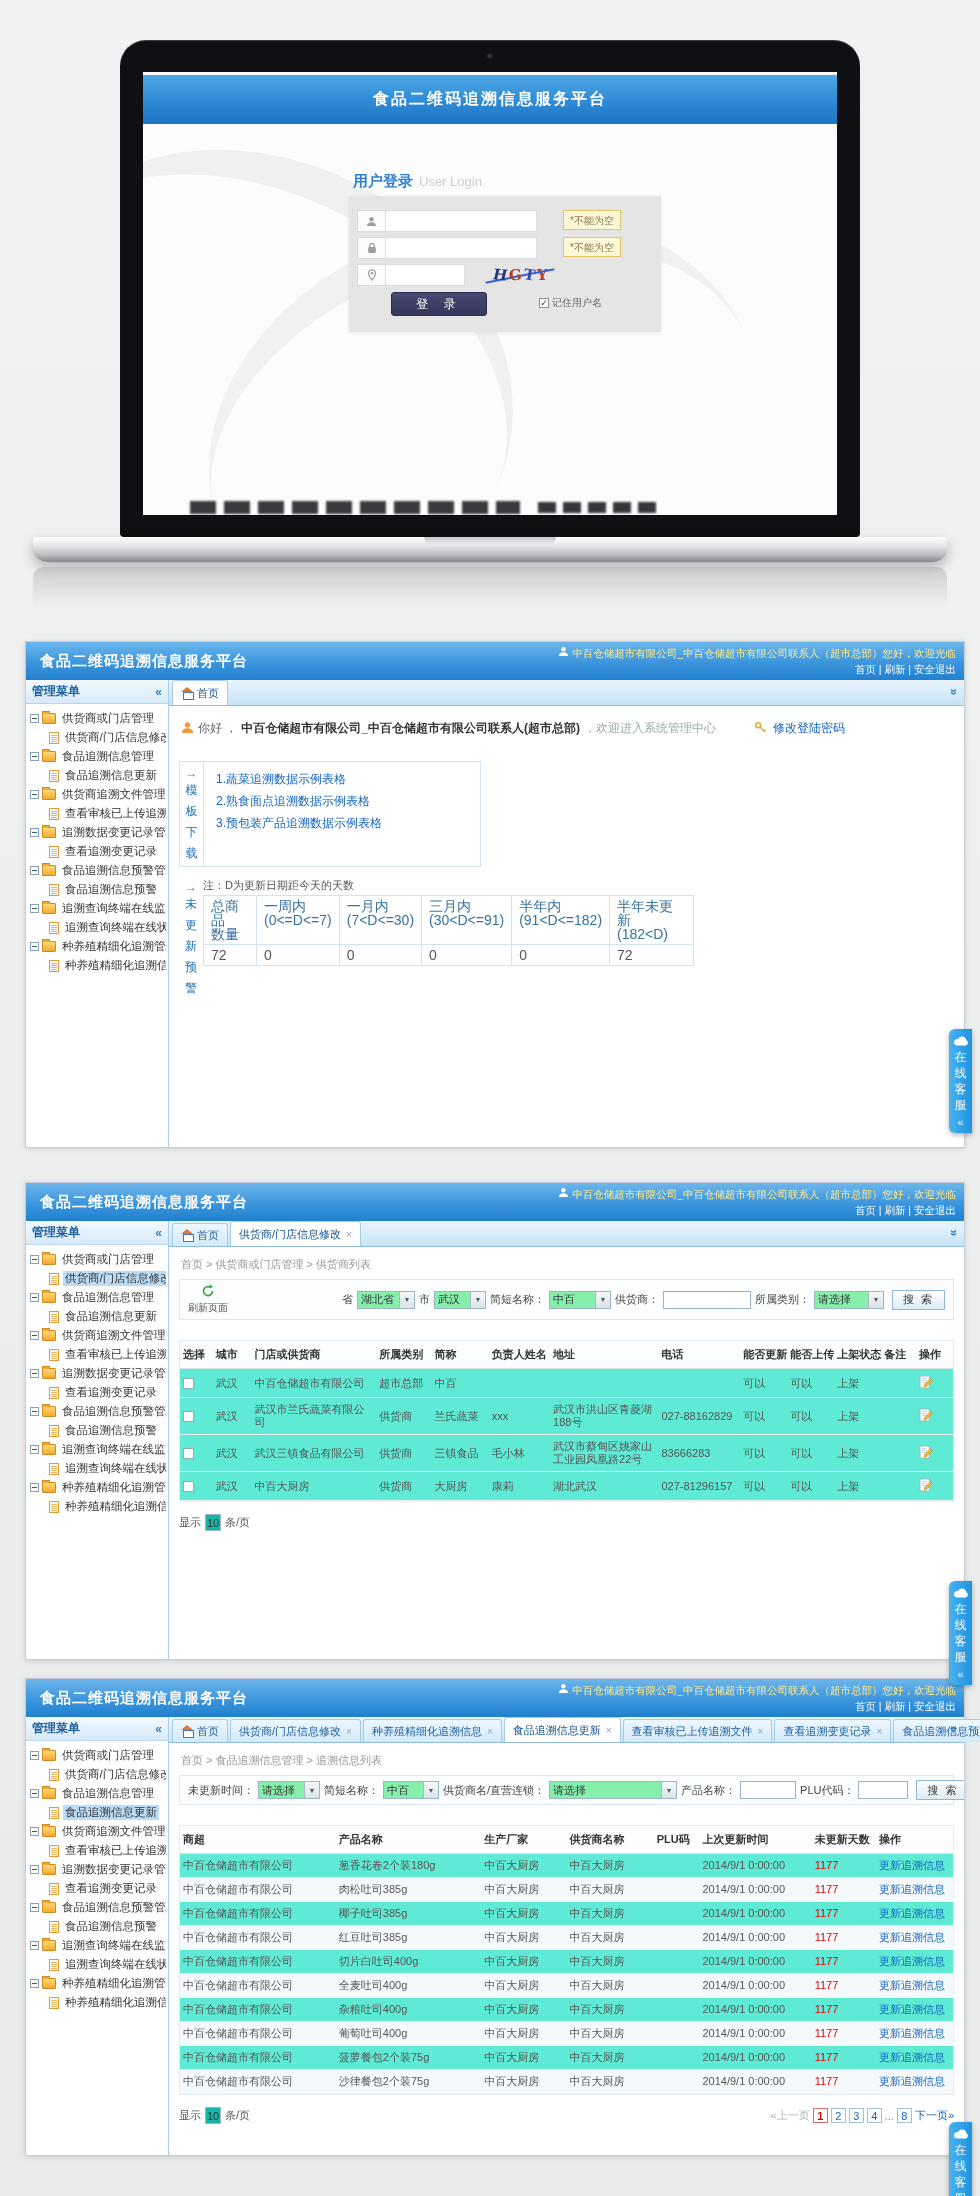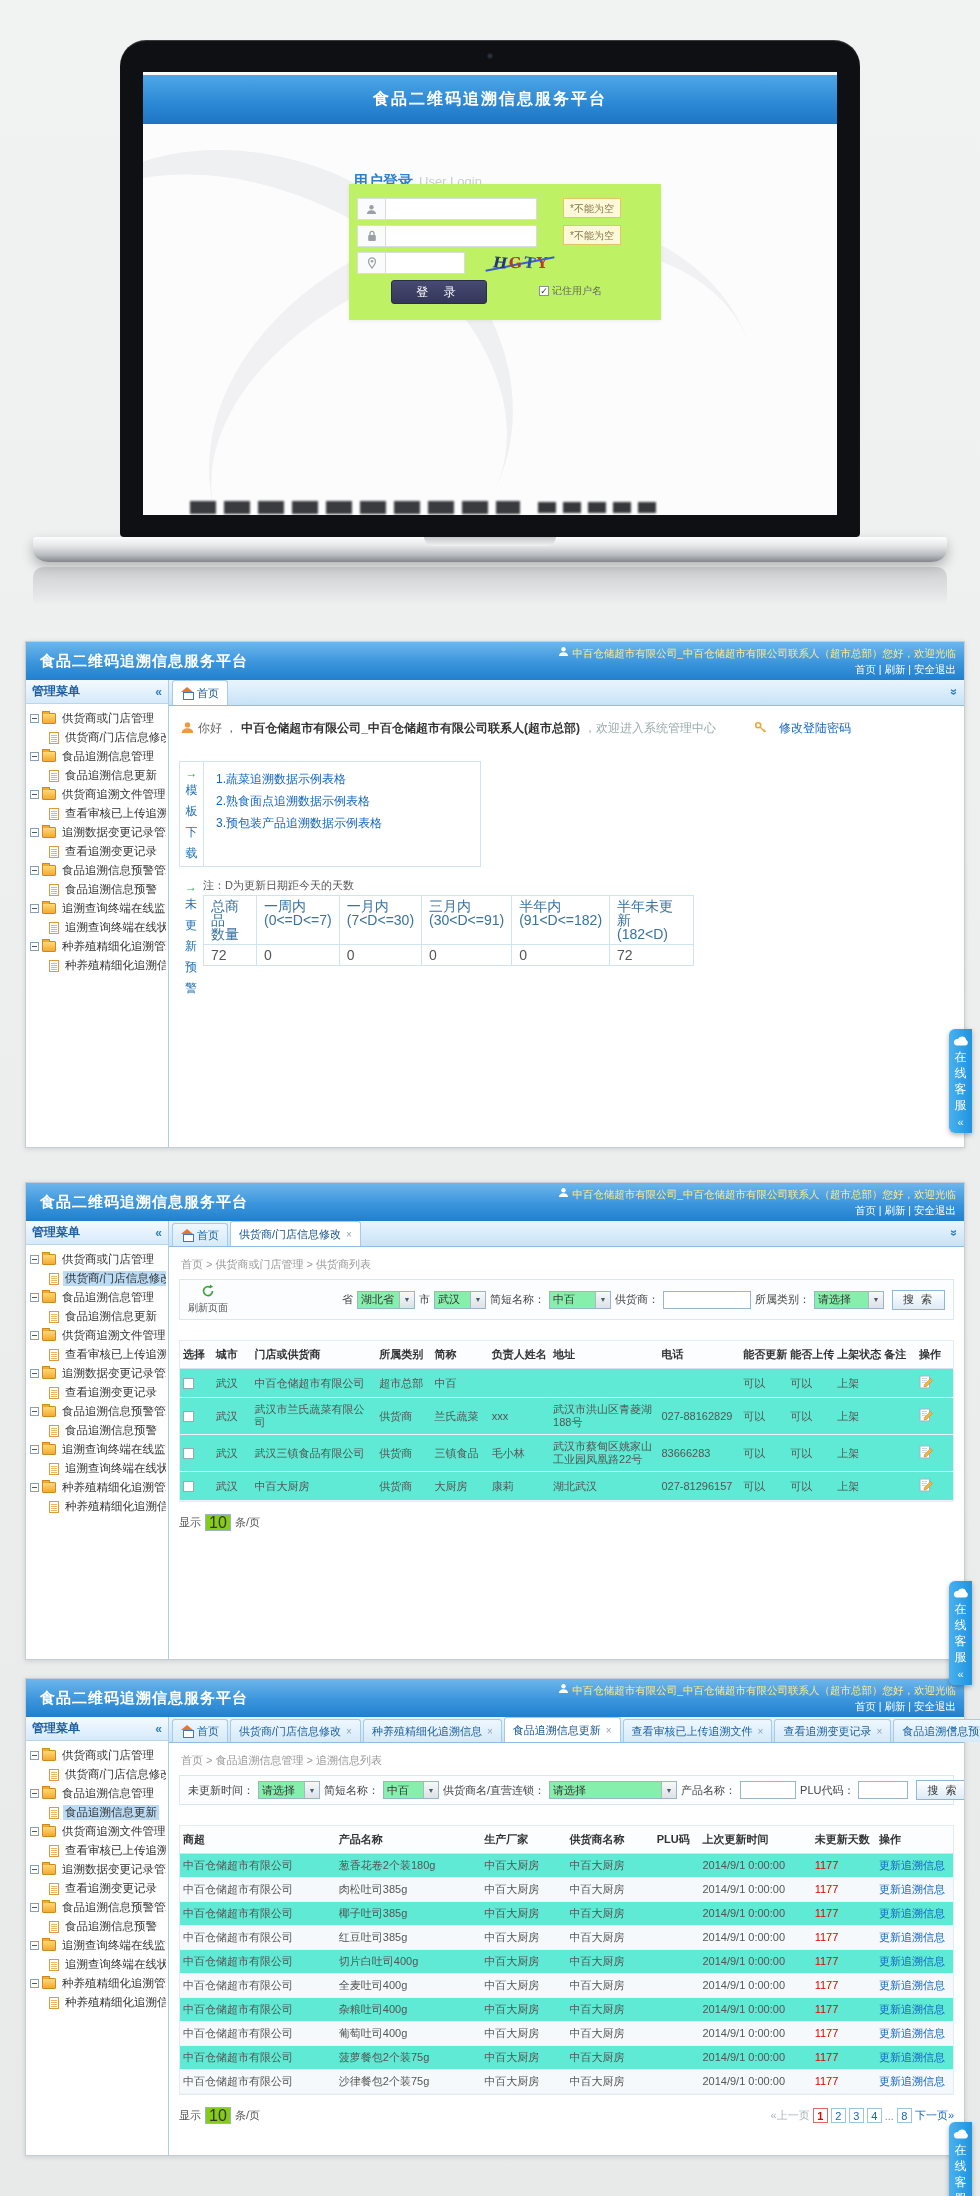--- a/index.html
+++ b/index.html
@@ -11,21 +11,21 @@
 .webcam{position:absolute;left:50%;top:13px;width:6px;height:6px;margin-left:-3px;border-radius:50%;background:#2b3340;box-shadow:inset 0 0 2px #000}
 .screen{position:absolute;left:23px;top:32px;width:694px;height:443px;background:#fcfcfd;overflow:hidden}
 .sw{position:absolute;border-radius:50%;border-top:34px solid rgba(226,228,231,.5)}
 .sw1{left:-140px;top:90px;width:520px;height:420px;transform:rotate(28deg)}
 .sw2{left:60px;top:150px;width:560px;height:420px;transform:rotate(-18deg);border-top-color:rgba(233,234,236,.6)}
 .scr-head{position:absolute;left:0;top:3px;width:100%;height:49px;background:linear-gradient(180deg,#4fa7e7 0%,#2d8ad5 55%,#1e75c4 100%);display:flex;align-items:center;justify-content:center}
 .scr-title{color:#fff;font-size:16px;font-weight:bold;letter-spacing:2px}
 .login-head{position:absolute;left:210px;top:100px;white-space:nowrap}
 .lh-cn{color:#2f7fd0;font-weight:bold;font-size:15px}
 .lh-en{color:#c9cdd2;font-size:13px;margin-left:6px}
-.login-panel{position:absolute;left:206px;top:112px;width:312px;height:136px;background:#bef264;box-shadow:0 1px 4px rgba(0,0,0,.07)}
+.login-panel{position:absolute;left:206px;top:124px;width:312px;height:136px;background:#e5e5e5;box-shadow:0 1px 4px rgba(0,0,0,.07)}
 .lrow{position:absolute;left:8px;display:flex;align-items:center}
 .lr1{top:14px}.lr2{top:41px}.lr3{top:68px}
 .icon-box{width:28px;height:22px;border:1px solid #dadcde;border-right:none;background:#fafbfb;display:flex;align-items:center;justify-content:center}
 .lg-input{width:152px;height:22px;border:1px solid #dadcde;background:#fff}
 .lg-input.small{width:80px}
 .tip{position:absolute;left:206px;top:0;height:20px;background:#fdf8d7;border:1px solid #e2c665;color:#85764a;font-size:10px;padding:3px 6px;white-space:nowrap}
 .captcha{position:absolute;left:128px;top:-2px;width:70px;height:26px;display:flex;align-items:center;justify-content:center;gap:2px}
 .cap-ch{font-family:"DejaVu Serif",serif;font-weight:bold;font-size:15px}
 .cap-ch:nth-child(1){transform:rotate(-7deg)}
 .cap-ch:nth-child(2){transform:rotate(5deg) skewX(-8deg)}
@@ -72,21 +72,21 @@
 .tab-close{margin-left:5px;color:#8fa4b2;font-size:10px}
 .home{width:12px;height:11px;position:relative;margin-right:4px;flex:none}
 .home::after{content:"";position:absolute;left:0;top:-1px;border-left:6px solid transparent;border-right:6px solid transparent;border-bottom:5px solid #e8762a}
 .home::before{content:"";position:absolute;left:1.5px;top:4px;width:9px;height:6px;background:#fff;border:1px solid #3a78c2}
 .content{flex:1;padding:9px 10px;font-size:12px;color:#555;position:relative;overflow:hidden}
 
 
 .greet{display:flex;align-items:center;gap:4px;margin:5px 0 0 2px;color:#666;white-space:nowrap}
 .greet b{color:#333}
 .greet .suffix{color:#9aa}
-.pwd-link{margin-left:34px;display:flex;align-items:center;gap:12px;color:#1565c0;cursor:pointer}
+.pwd-link{margin-left:34px;display:flex;align-items:center;gap:6px;color:#1565c0;cursor:pointer}
 .tpl-box{margin-top:24px;width:302px;min-height:106px;border:1px solid #cfe3f1;display:flex;background:#fff}
 .stripv{width:24px;display:flex;flex-direction:column;align-items:center;padding-top:4px;flex:none}
 .tpl-box .stripv{border-right:1px solid #cfe3f1}
 .g-arrow{color:#2faa46;font-weight:bold;font-size:12px;line-height:14px}
 .vchar{font-size:12px;color:#2470b3;line-height:21px}
 .tpl-links{padding:9px 0 6px 12px;display:flex;flex-direction:column;gap:5px}
 .tpl-links span{color:#1565c0;font-size:12px;cursor:pointer;white-space:nowrap}
 .warn-area{display:flex;margin-top:9px}
 .warn-main{padding-top:2px}
 .note{font-size:11px;color:#555;margin-bottom:2px}
@@ -110,21 +110,21 @@
 .gtable{display:table;width:100%;table-layout:fixed;border:1px solid #e3ecf2;background:#5eead4}
 .g-tr{display:table-row}
 .g-tr.alt .g-td{background:#f6f9fb}
 .g-th{display:table-cell;font-weight:bold;color:#333;font-size:11px;padding:6px 3px;border-bottom:1px solid #d5e2ec;white-space:nowrap;overflow:hidden;background:#fbfdfe}
 .g-td{display:table-cell;font-size:11px;color:#555;padding:5px 3px;border-bottom:1px solid #eef3f7;vertical-align:middle;overflow:hidden;line-height:13px}
 .g-td.red{color:#e60000}
 .g-td.link{color:#1565c0;cursor:pointer}
 .cbx{display:inline-block;width:11px;height:11px;border:1px solid #98a8b4;background:#fff;vertical-align:middle}
 .edit-ic{display:inline-block;width:15px;height:15px;cursor:pointer}
 .psize{display:flex;align-items:center;gap:4px;font-size:11px;color:#555;margin-top:12px}
-.ps-input{width:26px;height:17px;border:1px solid #9ab4c8;background:#84cc16;display:flex;align-items:center;justify-content:center;font-size:16px;color:#333}
+.ps-input{width:16px;height:17px;border:1px solid #9ab4c8;background:#14b8a6;display:flex;align-items:center;justify-content:center;font-size:11px;color:#333}
 .pager{margin-left:auto;display:flex;align-items:center;gap:3px;font-size:11px}
 .pg-prev{color:#a9b2b8}
 .pg-num{min-width:15px;height:15px;border:1px solid #9fc3da;color:#1565c0;display:flex;align-items:center;justify-content:center;padding:0 2px;cursor:pointer}
 .pg-num.cur{border-color:#e06a6a;color:#e00000;font-weight:bold}
 .pg-gap{color:#888}
 .pg-next{color:#1565c0;cursor:pointer}
 
 
 .service{position:absolute;right:-8px;width:23px;border-radius:6px 0 0 6px;background:linear-gradient(90deg,#49b2f0,#1e93df);box-shadow:0 2px 5px rgba(0,0,0,.3);display:flex;flex-direction:column;align-items:center;padding:6px 0 5px;z-index:9;cursor:pointer}
 .service .vchar{color:#fff;line-height:16px;font-size:12px}

